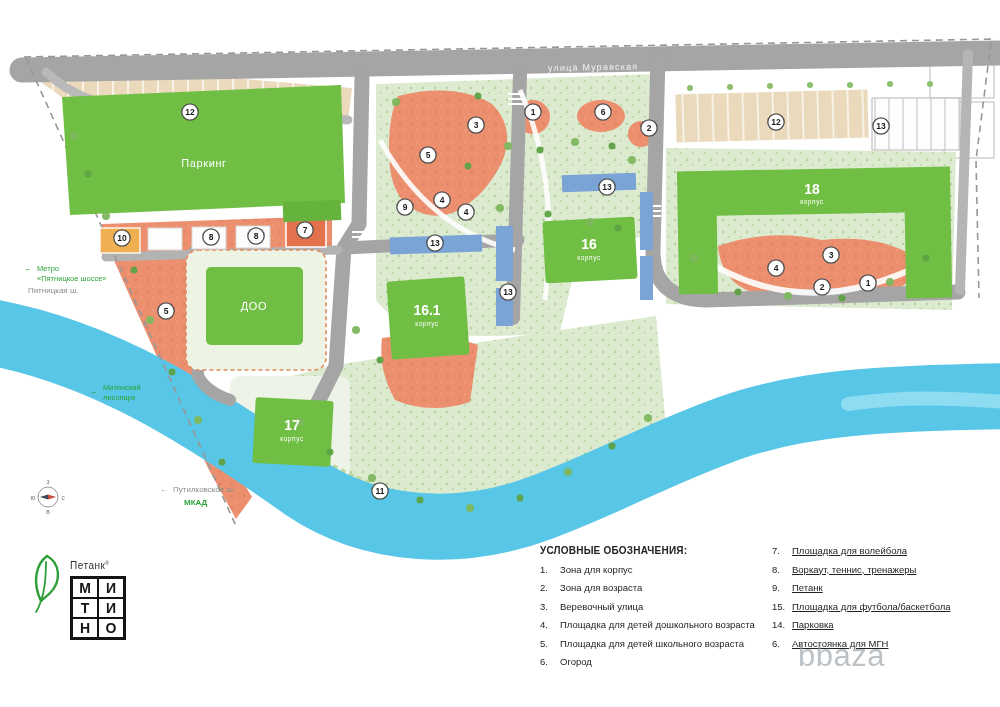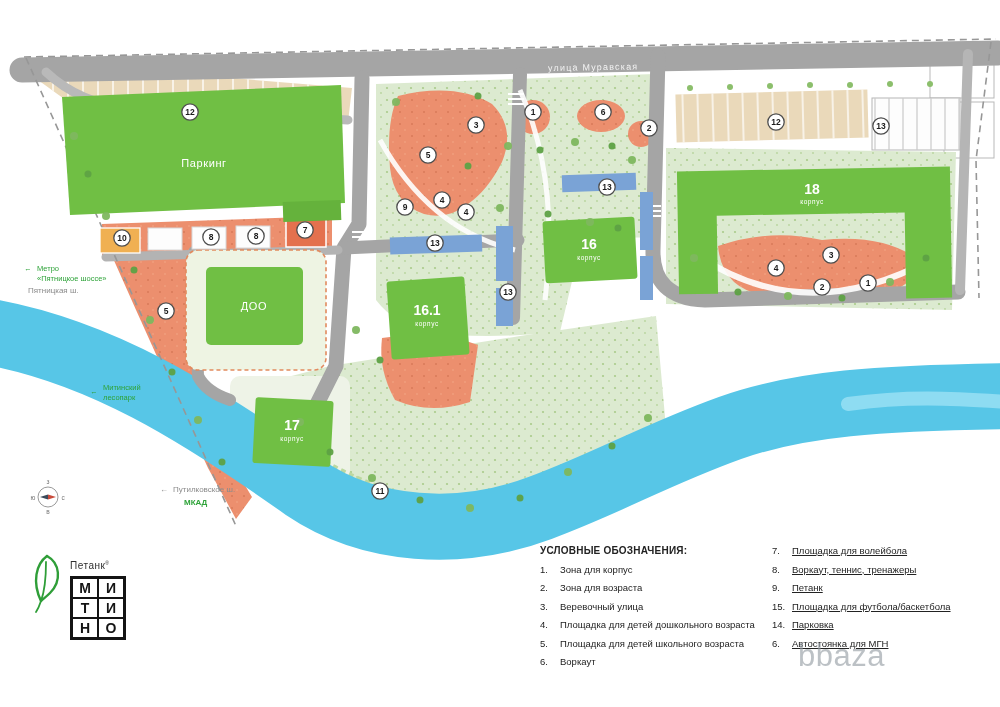--- a/index.html
+++ b/index.html
@@ -378,21 +378,21 @@
 
         <div class="leg-item">
           <span class="leg-num">4.</span><span>Площадка для детей дошкольного возраста</span>
         </div>
 
         <div class="leg-item">
           <span class="leg-num">5.</span><span>Площадка для детей школьного возраста</span>
         </div>
 
         <div class="leg-item">
-          <span class="leg-num">6.</span><span>Воркаут</span>
+          <span class="leg-num">6.</span><span>Огород</span>
         </div>
       </div>
   </div>
   <div class="leg-col right">
 
       <div class="leg-item">
         <span class="leg-num">7.</span><span>Площадка для волейбола</span>
       </div>
 
       <div class="leg-item">

